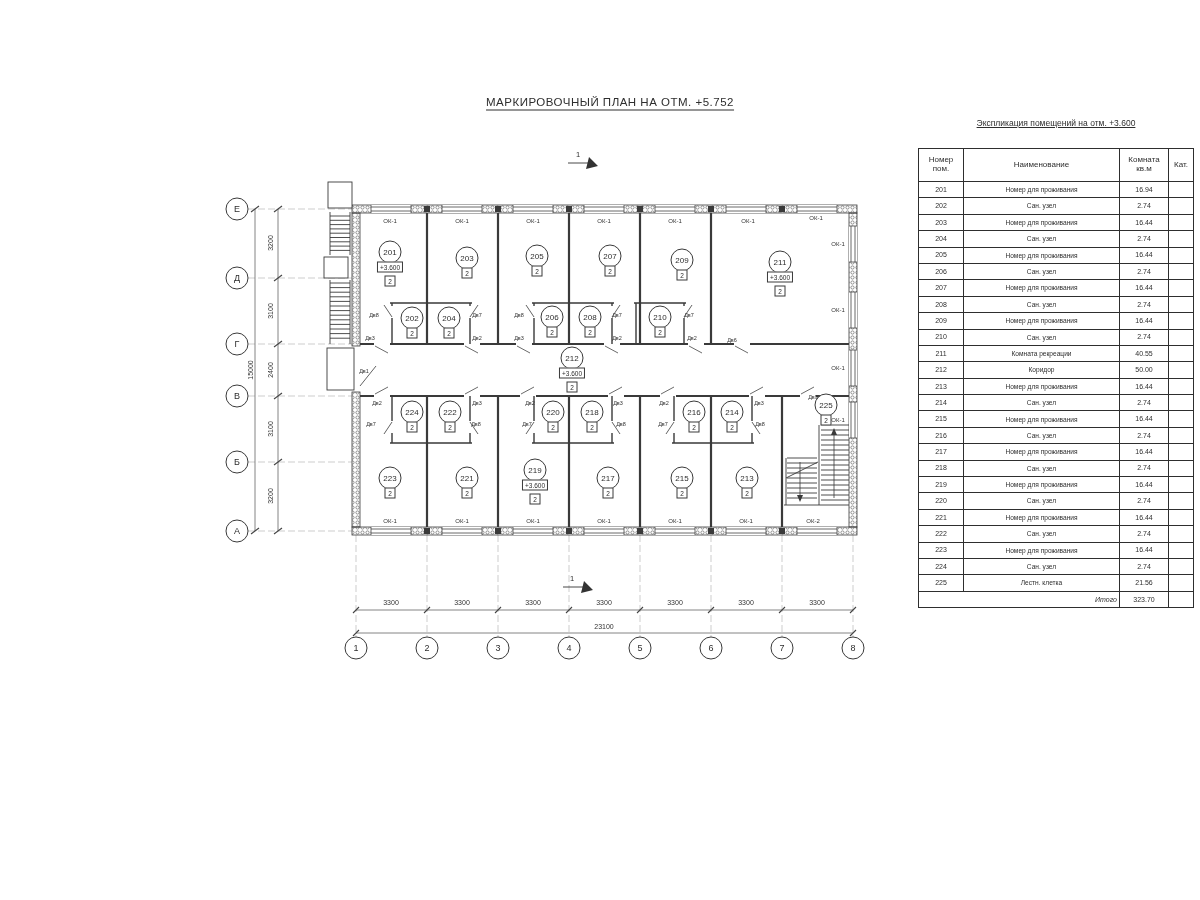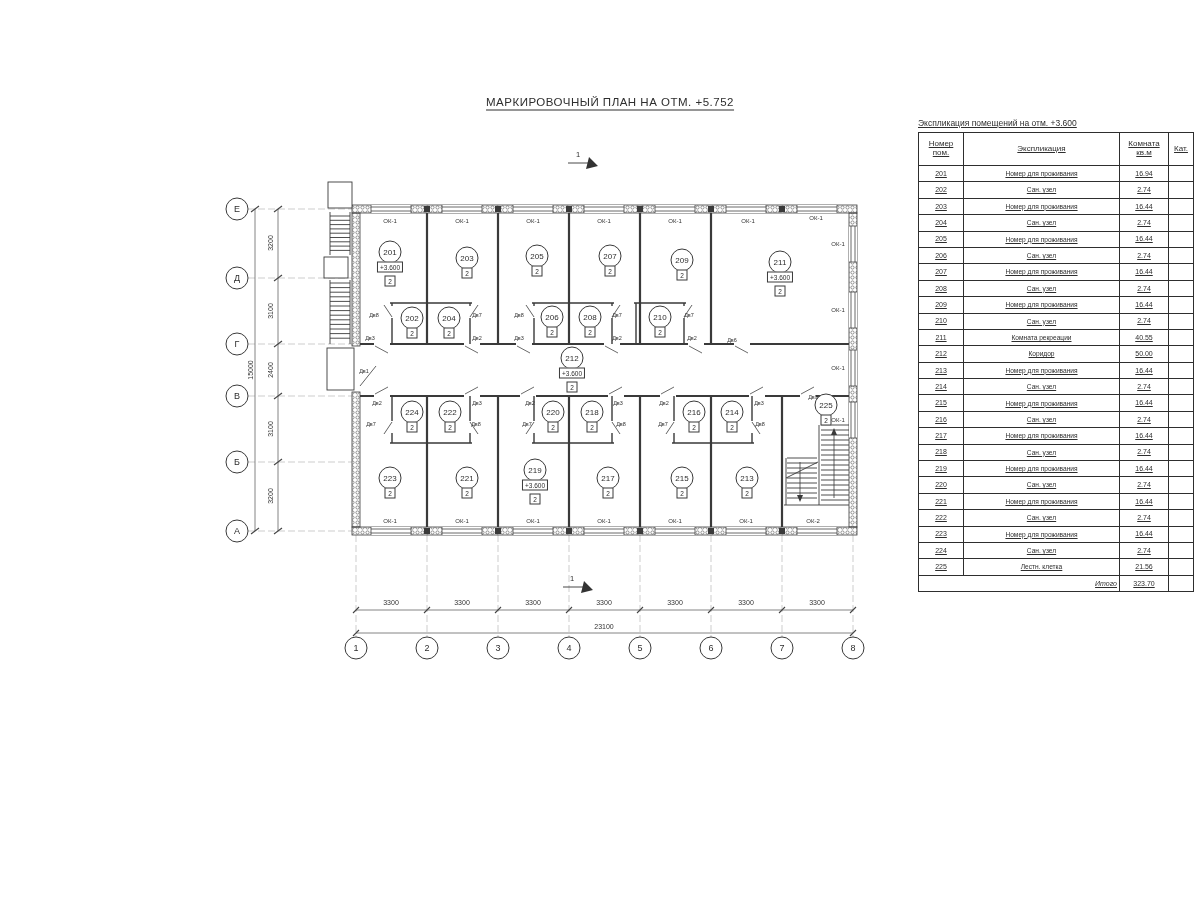--- a/index.html
+++ b/index.html
@@ -14,22 +14,22 @@
   .elev{border:1px solid #3a3a3a;font-size:6.5px;line-height:9px;padding:0 2px;background:#fff;}
   .cat{width:9px;height:9px;border:1px solid #3a3a3a;font-size:6.5px;line-height:9px;text-align:center;background:#fff;}
   .dlab{font-size:5.5px;color:#333;}
   .wlab{font-size:6px;color:#333;}
   .axc{width:21px;height:21px;border:1px solid #3a3a3a;border-radius:50%;font-size:9px;
        line-height:21px;text-align:center;background:#fff;}
   .dim{font-size:7px;color:#333;}
   .dimv{transform:translate(-50%,-50%) rotate(-90deg);}
   .sec{font-size:7.5px;}
   .expl{position:absolute;left:918px;top:118px;width:276px;}
-  .tbl-caption{font-size:8.5px;text-align:left;text-decoration:underline;}
-  .expl table{border-collapse:collapse;width:100%;margin-top:4px;border:1.4px solid #2e2e2e;table-layout:fixed;text-decoration:underline;}
+  .tbl-caption{font-size:8.5px;text-align:center;text-decoration:underline;}
+  .expl table{border-collapse:collapse;width:100%;margin-top:20px;border:1.4px solid #2e2e2e;table-layout:fixed;}
   .expl th,.expl td{border:0.8px solid #2e2e2e;padding:1px 2px;line-height:1.1;}
   .expl th{font-size:8px;font-weight:normal;height:30px;vertical-align:middle;text-align:center;}
   .c-num{width:40px;} .c-area{width:44px;} .c-cat{width:20px;}
   .expl td{height:13.4px;vertical-align:middle;}
   .td-num{text-align:center;font-size:7px;}
   .td-name{text-align:center;font-size:6.6px;}
   .td-area{text-align:center;font-size:7px;}
   .td-cat{font-size:7px;}
   .td-total{text-align:right;font-size:7px;font-style:italic;padding-right:4px;}
 </style>
@@ -426,21 +426,21 @@
       <div class="abs sec" style="left: 578px; top: 154px;">1</div>
       <div class="abs sec" style="left: 572px; top: 578px;">1</div>
     </div>
 
   <div class="expl">
     <div class="tbl-caption">Экспликация помещений на отм. +3.600</div>
     <table>
       <thead>
         <tr>
           <th class="c-num">Номер пом.</th>
-          <th>Экспликация</th>
+          <th>Наименование</th>
           <th class="c-area">Комната кв.м</th>
           <th class="c-cat">Кат.</th>
         </tr>
       </thead>
       <tbody id="expl-body">
           <tr>
             <td class="td-num">201</td>
             <td class="td-name">Номер для проживания</td>
             <td class="td-area">16.94</td>
             <td class="td-cat"></td>

